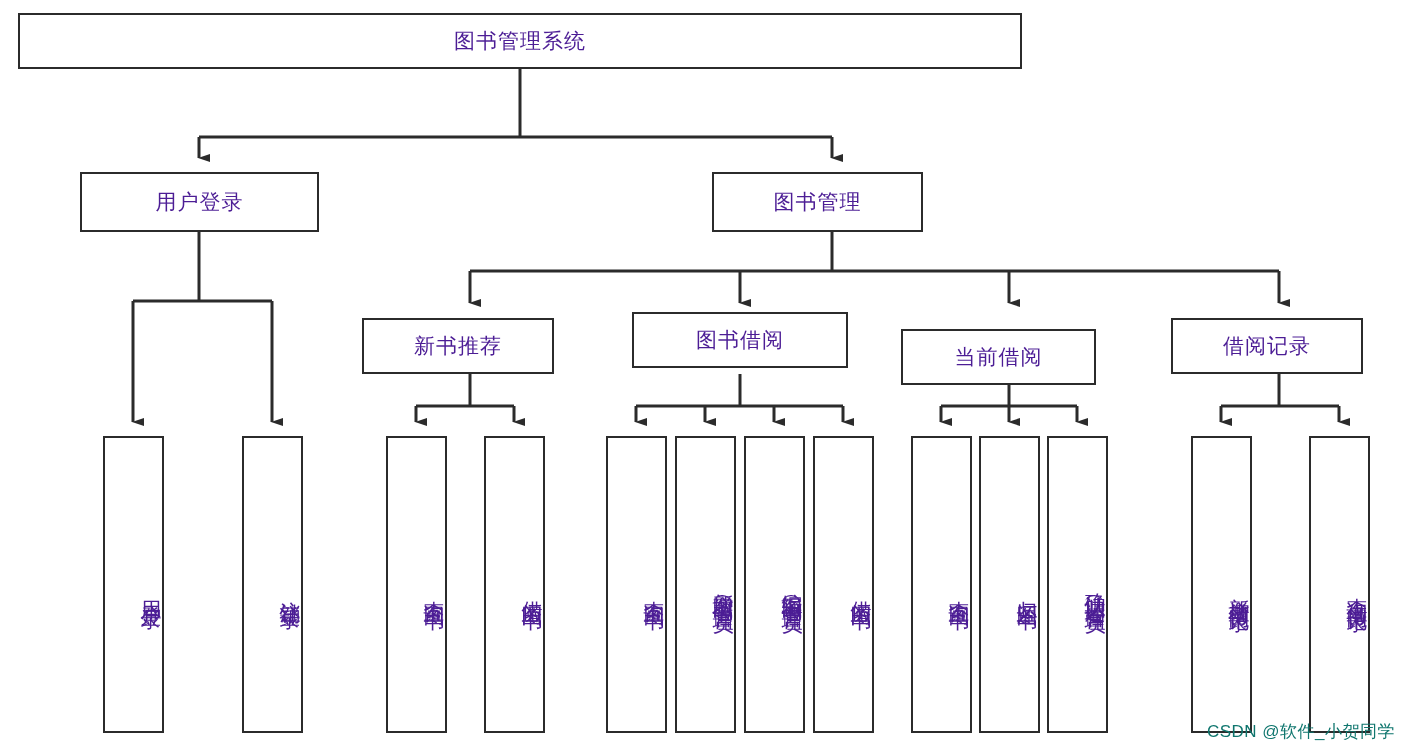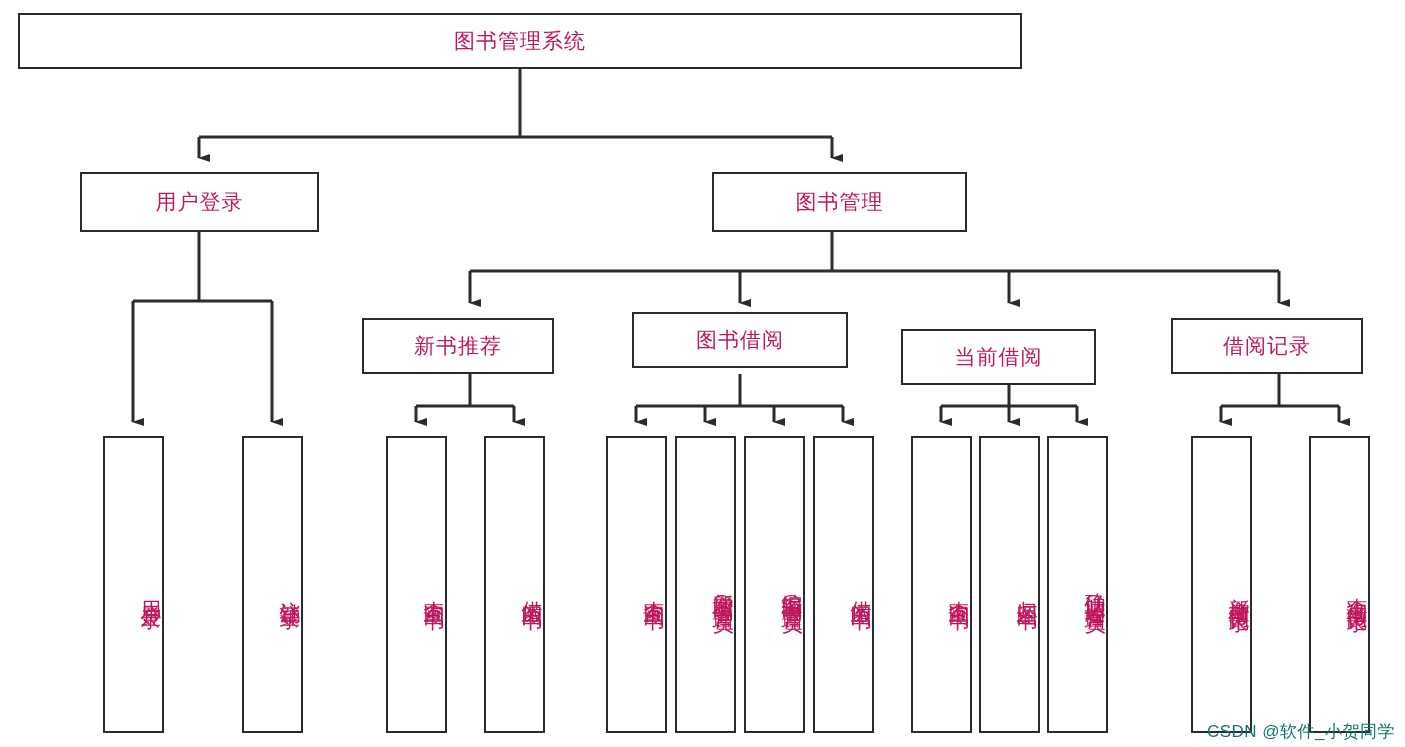--- a/index.html
+++ b/index.html
@@ -17,21 +17,21 @@
   }
   .layer-svg{position:absolute;left:0;top:0;width:1405px;height:747px;}
   .node{
     position:absolute;
     box-sizing:border-box;
     background:#ffffff;
     border:2px solid #2b2b2b;
     display:flex;
     align-items:center;
     justify-content:center;
-    color:#be185d;
+    color:#4c1d95;
   }
   .node.horiz{
     font-size:21px;
     letter-spacing:1px;
     line-height:1.2;
   }
   .node.vert{
     font-size:21px;
     writing-mode:vertical-rl;
     text-orientation:upright;
@@ -119,21 +119,21 @@
   </svg>
 
   <div class="node horiz" style="left:18px;top:13px;width:1004px;height:56px;">
     <span class="label">图书管理系统</span>
   </div>
 
   <div class="node horiz" style="left:80px;top:172px;width:239px;height:60px;">
     <span class="label">用户登录</span>
   </div>
 
-  <div class="node horiz" style="left:712px;top:172px;width:255px;height:60px;">
+  <div class="node horiz" style="left:712px;top:172px;width:211px;height:60px;">
     <span class="label">图书管理</span>
   </div>
 
   <div class="node horiz" style="left:362px;top:318px;width:192px;height:56px;">
     <span class="label">新书推荐</span>
   </div>
 
   <div class="node horiz" style="left:632px;top:312px;width:216px;height:56px;">
     <span class="label">图书借阅</span>
   </div>

